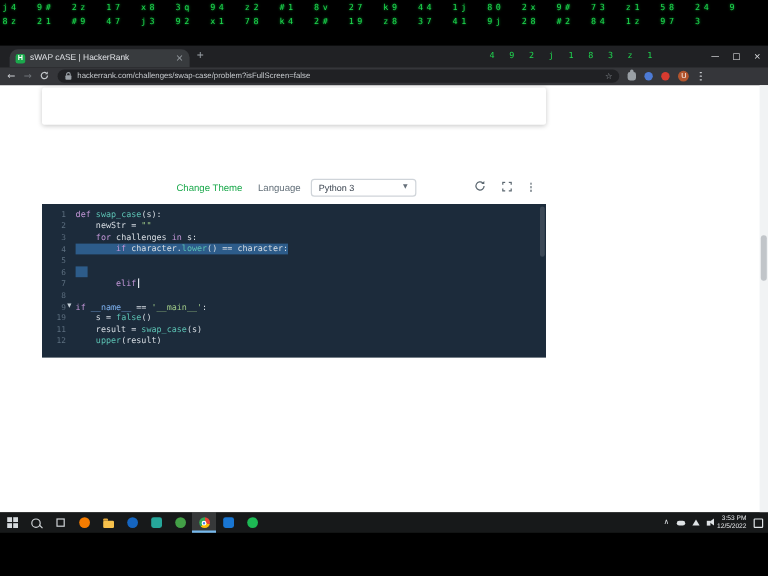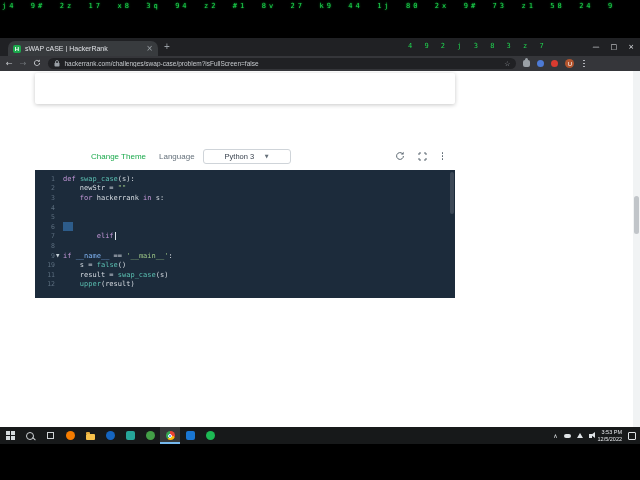--- a/index.html
+++ b/index.html
@@ -43,24 +43,24 @@
   .kebab i{width:1.5px;height:1.5px;background:#c4c7cb;border-radius:50%;display:block;}
 
   
   .page{position:absolute;left:0;top:71px;width:640px;height:356px;background:#fff;}
   .cardtop{position:absolute;left:35px;top:2px;width:420px;height:31px;background:#fff;
            box-shadow:0 1px 4px rgba(0,0,0,.22);border-radius:2px;}
   .pgscroll{position:absolute;right:0;top:0;width:7px;height:100%;background:#f1f3f4;}
   .pgthumb{position:absolute;right:1px;top:125px;width:5px;height:38px;background:#c1c5c9;border-radius:3px;}
 
   .toolbar{position:absolute;left:35px;top:74px;width:420px;height:22px;display:flex;align-items:center;box-sizing:border-box;}
-  .change-theme{color:#1ba94c;font-size:8px;margin-left:56px;white-space:nowrap;}
+  .change-theme{color:#1ba94c;font-size:8px;margin-left:112px;white-space:nowrap;}
   .lang-label{color:#64707a;font-size:8px;margin-left:13px;white-space:nowrap;}
   .select{margin-left:8px;width:88px;height:15px;border:1px solid #cfd4d9;border-radius:3px;display:flex;
-          align-items:center;justify-content:space-between;padding:0 21px;color:#39424e;font-size:7.5px;
+          align-items:center;justify-content:space-between;padding:0 6px;color:#39424e;font-size:7.5px;
           background:#fff;box-sizing:border-box;}
   .sel-caret{font-size:5px;color:#66707a;}
   .tb-icons{margin-left:auto;display:flex;gap:13px;margin-right:10px;align-items:center;}
   .kebab-dark i{background:#5b6770;}
 
   
   .editor{position:absolute;left:35px;top:99px;width:420px;height:128px;background:#1c2b3b;overflow:hidden;}
   .lines{position:absolute;left:0;top:4px;width:100%;}
   .cl{display:flex;height:9.6px;align-items:center;}
   .gut{width:20px;flex:0 0 20px;text-align:right;color:#5c6e7f;font:6.5px "DejaVu Sans Mono",monospace;}
@@ -104,30 +104,31 @@
          font-size:5.5px;line-height:6.5px;}
   .notif{width:8px;height:8px;border:1px solid #dfe3e6;border-radius:1px;box-sizing:border-box;}
 </style>
 </head>
 <body>
 
 <div class="screen">
 
   <div class="matrix">
       <div class="mrow mrow0">j4  9#  2z  17  x8  3q  94  z2  #1  8v  27  k9  44  1j  80  2x  9#  73  z1  58  24  9</div>
+      <div class="mrow mrow1">8z  21  #9  47  j3  92  x1  78  k4  2#  19  z8  37  41  9j  28  #2  84  1z  97  3</div>
     </div>
 
   <div class="tabbar">
     <div class="tab">
       <span class="favicon">H</span>
       <span class="tab-title">sWAP cASE | HackerRank</span>
       <span class="tab-close glyph">×</span>
     </div>
     <span class="newtab">+</span>
-    <span class="mtx-tab">4 9 2 j 3 8 3 z 7</span>
+    <span class="mtx-tab">4 9 2 j 1 8 3 z 1</span>
     <div class="wincontrols">
       <span class="glyph">—</span>
       <span class="glyph">□</span>
       <span class="glyph">×</span>
     </div>
   </div>
 
   <div class="addressbar">
     <span class="nav-ic glyph">←</span>
     <span class="nav-ic nav-fwd glyph">→</span>
@@ -193,24 +194,25 @@
           <div class="cl">
             <div class="gut">1</div>
             <div class="code"><span class="tk-kw">def</span><span class="tk-pl"> </span><span class="tk-fn">swap_case</span><span class="tk-pl">(s):</span></div>
           </div>
           <div class="cl">
             <div class="gut">2</div>
             <div class="code"><span class="tk-pl">    newStr </span><span class="tk-op">=</span><span class="tk-pl"> </span><span class="tk-st">""</span></div>
           </div>
           <div class="cl">
             <div class="gut">3</div>
-            <div class="code"><span class="tk-pl">    </span><span class="tk-kw">for</span><span class="tk-pl"> hackerrank </span><span class="tk-kw">in</span><span class="tk-pl"> s:</span></div>
+            <div class="code"><span class="tk-pl">    </span><span class="tk-kw">for</span><span class="tk-pl"> challenges </span><span class="tk-kw">in</span><span class="tk-pl"> s:</span></div>
           </div>
           <div class="cl">
             <div class="gut">4</div>
+            <div class="code"><span class="selspan"><span class="tk-pl">        </span><span class="tk-kw">if</span><span class="tk-pl"> character.</span><span class="tk-fn">lower</span><span class="tk-pl">() </span><span class="tk-op">==</span><span class="tk-pl"> character:</span></span></div>
           </div>
           <div class="cl">
             <div class="gut">5</div>
           </div>
           <div class="cl">
             <div class="gut">6</div>
             <div class="code"><span class="selblock"></span></div>
           </div>
           <div class="cl">
             <div class="gut">7</div>

